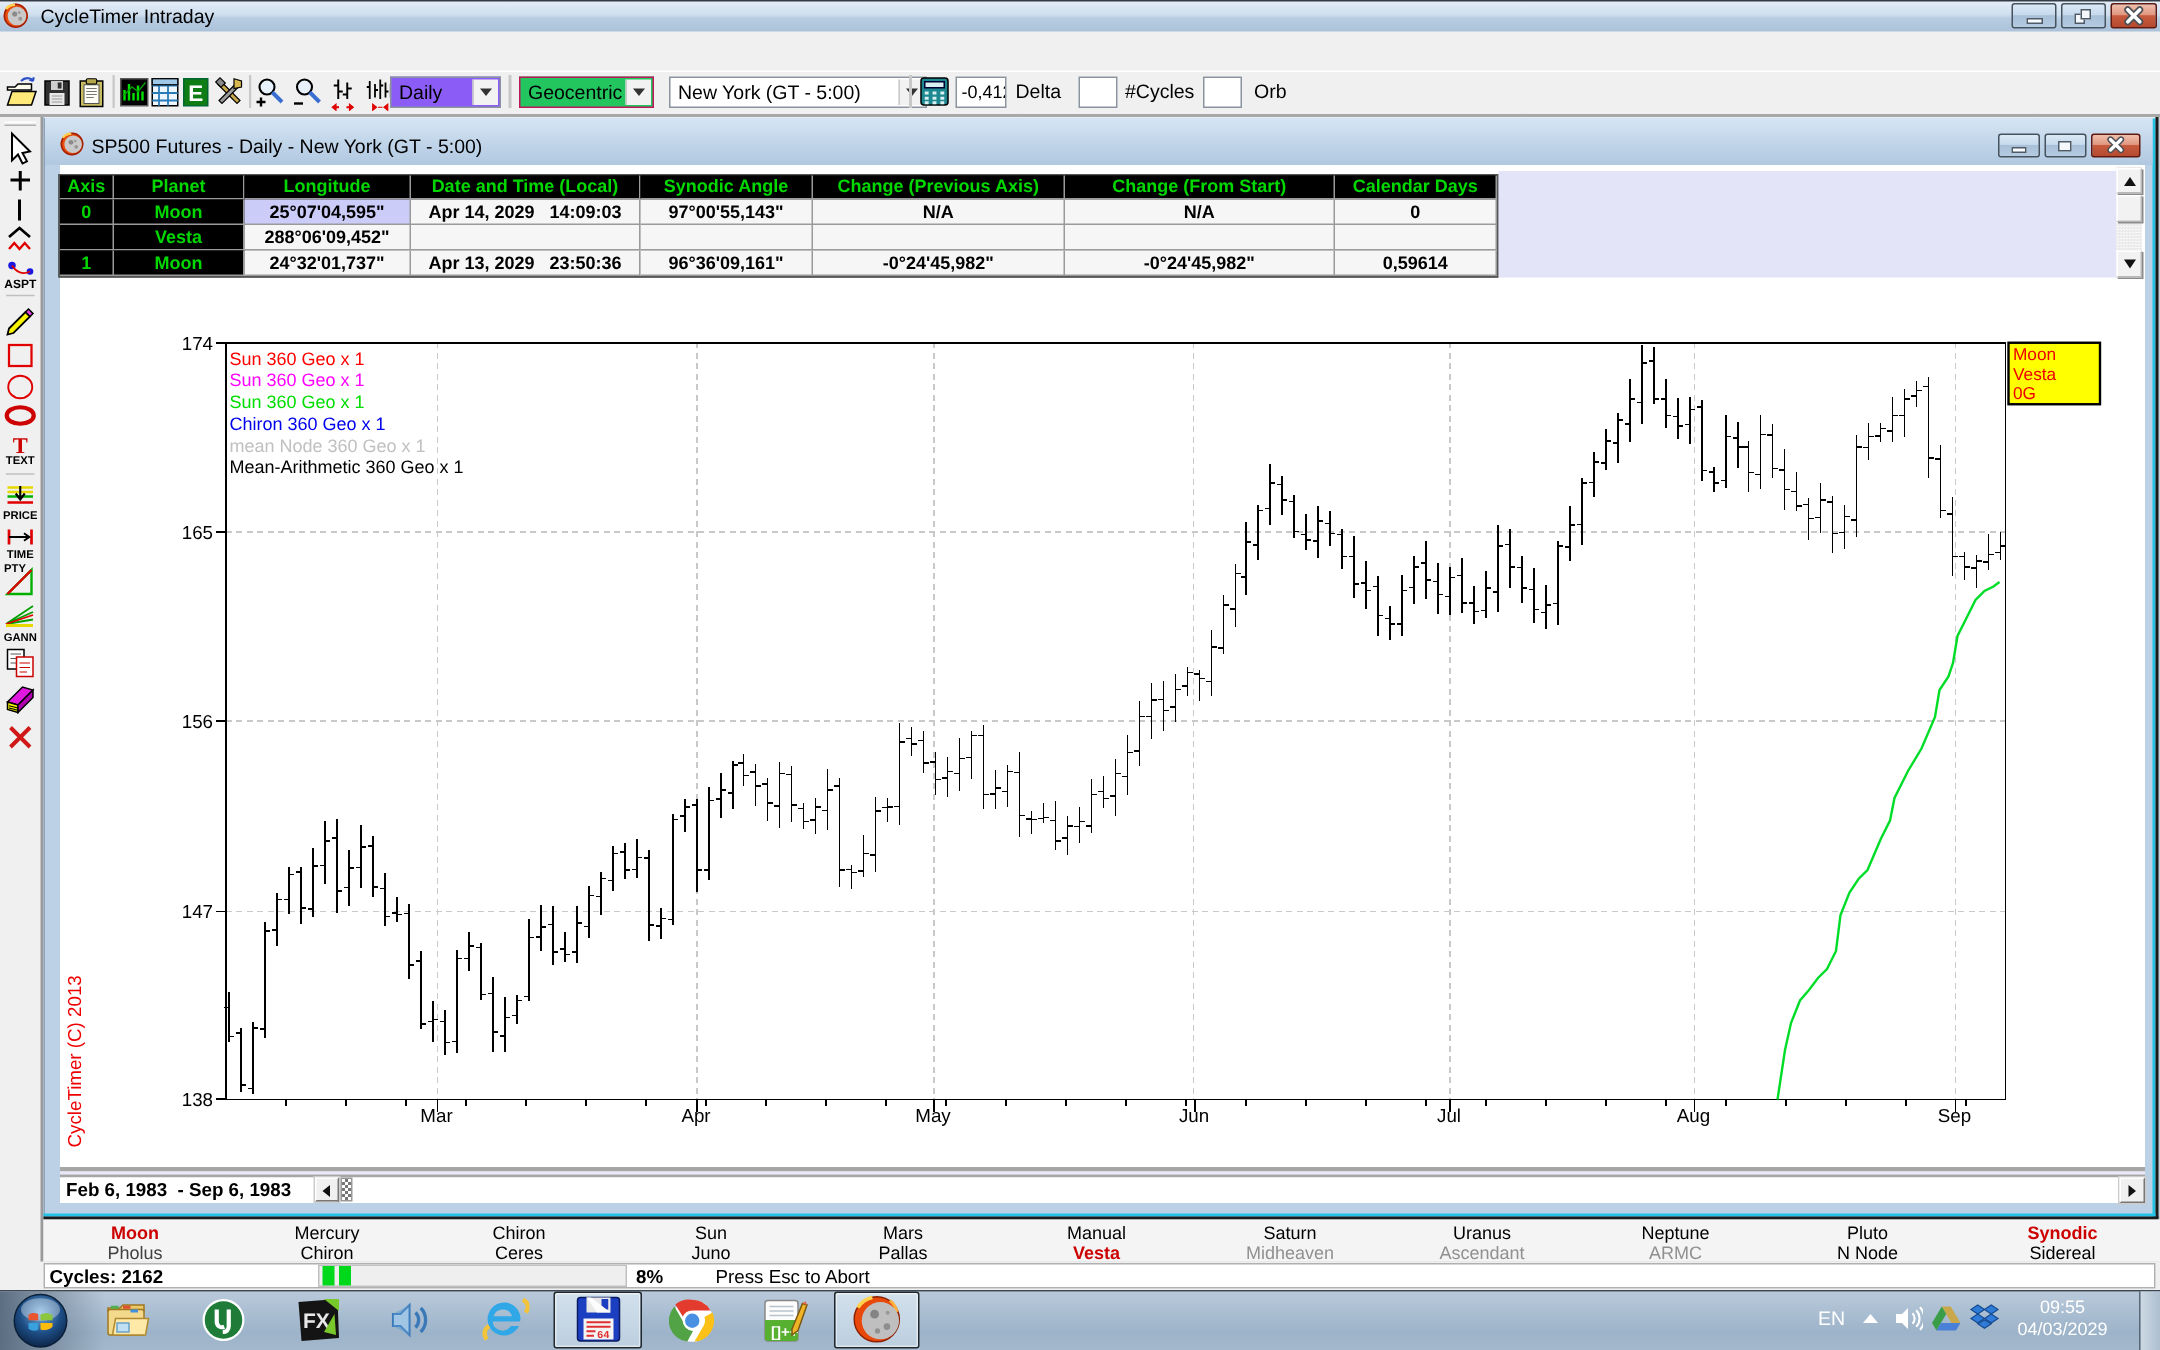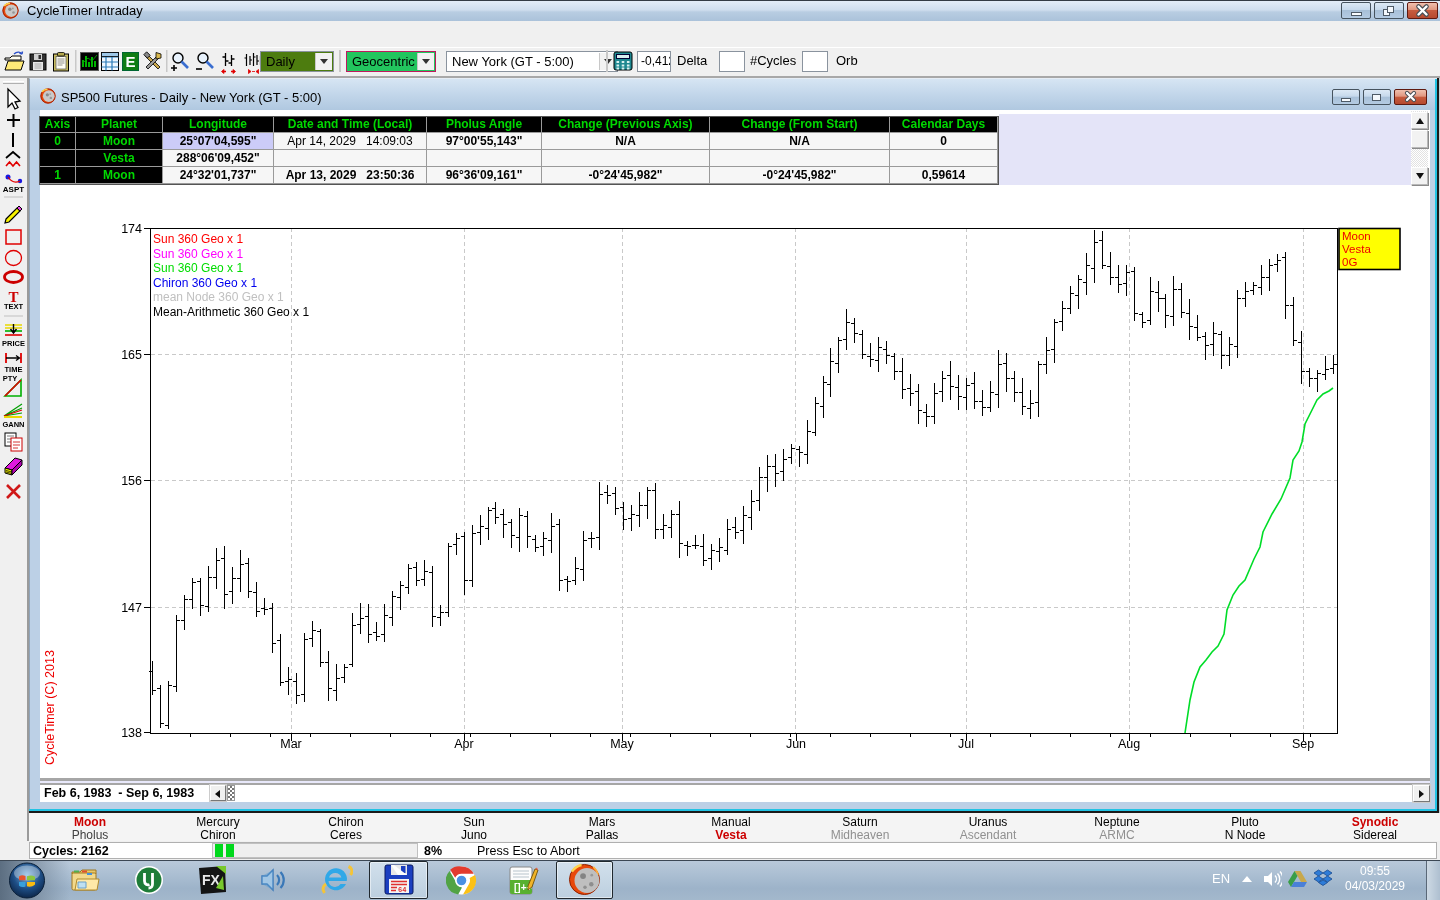--- a/index.html
+++ b/index.html
@@ -103,21 +103,21 @@
   <path d="M6 19.5 l-3.5 0 M4 17.5 l-2.5 2 l2.5 2z" fill="#e00000" stroke="#e00000" stroke-width="0.8"></path>
   <path d="M13 17.5 l2.5 2 l-2.5 2z" fill="#e00000" stroke="#e00000" stroke-width="0.8"></path>
  </g>
 
  <g transform="translate(244,2)">
   <path d="M2.5 2v12M6 4v9M9.5 1v13M13 3v10M16.5 4v9M2.5 6h-2M6 8h2M9.5 5h2M13 9h2M16.5 7h2" stroke="#000" stroke-width="1.2" fill="none"></path>
   <path d="M4.5 17.5 l2.5 2 l-2.5 2z M8 19.5 h3 M14.5 17.5 l-2.5 2 l2.5 2z" fill="#e00000" stroke="#e00000" stroke-width="0.8"></path>
  </g>
 </svg>
 
-<div class="abs" style="left:260px;top:51px;width:74px;height:21px;background:#4d7c0f;border:1px solid #8a939e;font-size:13px">
+<div class="abs" style="left:260px;top:51px;width:74px;height:21px;background:#8b5cf6;border:1px solid #8a939e;font-size:13px">
  <span style="position:absolute;left:5px;top:2px">Daily</span>
  <div class="abs" style="right:1px;top:1px;width:17px;height:17px;background:#f2f2f2;border-left:1px solid #c8c8c8"></div>
  <div class="abs" style="right:5px;top:7px;width:0;height:0;border-left:4px solid transparent;border-right:4px solid transparent;border-top:5px solid #333"></div>
 </div>
 <div class="abs" style="left:339px;top:50px;width:1.5px;height:22px;background:#c8c8c8"></div>
 
 <div class="abs" style="left:346px;top:51px;width:90px;height:21px;background:#22c55e;border:1px solid #be185d;font-size:13px">
  <span style="position:absolute;left:5px;top:2px">Geocentric</span>
  <div class="abs" style="right:1px;top:1px;width:17px;height:17px;background:#f2f2f2;border-left:1px solid #c8c8c8"></div>
  <div class="abs" style="right:5px;top:7px;width:0;height:0;border-left:4px solid transparent;border-right:4px solid transparent;border-top:5px solid #333"></div>
@@ -236,28 +236,28 @@
         <path d="M12 3 L19 10 M19 3 L12 10" stroke="#4a5056" stroke-width="4.2" stroke-linecap="round"></path>
         <path d="M12 3 L19 10 M19 3 L12 10" stroke="#fff" stroke-width="2.2" stroke-linecap="round"></path>
       </svg>
     </div>
 <div class="abs" style="left:40px;top:110px;width:1390px;height:692px;background:#fff"></div>
 <div class="abs" style="left:39px;top:116px;width:960px;height:69px;border:1px solid #555;background:#000"></div>
 <div class="abs" style="left:40px;top:117px;width:36px;height:16px;background:#000;color:#00d800;font-size:12px;font-weight:bold;text-align:center;line-height:15px;border-right:1px solid #9a9a9a;border-bottom:1px solid #9a9a9a;overflow:hidden">Axis</div>
 <div class="abs" style="left:76px;top:117px;width:87px;height:16px;background:#000;color:#00d800;font-size:12px;font-weight:bold;text-align:center;line-height:15px;border-right:1px solid #9a9a9a;border-bottom:1px solid #9a9a9a;overflow:hidden">Planet</div>
 <div class="abs" style="left:163px;top:117px;width:111px;height:16px;background:#000;color:#00d800;font-size:12px;font-weight:bold;text-align:center;line-height:15px;border-right:1px solid #9a9a9a;border-bottom:1px solid #9a9a9a;overflow:hidden">Longitude</div>
 <div class="abs" style="left:274px;top:117px;width:153px;height:16px;background:#000;color:#00d800;font-size:12px;font-weight:bold;text-align:center;line-height:15px;border-right:1px solid #9a9a9a;border-bottom:1px solid #9a9a9a;overflow:hidden">Date and Time (Local)</div>
-<div class="abs" style="left:427px;top:117px;width:115px;height:16px;background:#000;color:#00d800;font-size:12px;font-weight:bold;text-align:center;line-height:15px;border-right:1px solid #9a9a9a;border-bottom:1px solid #9a9a9a;overflow:hidden">Pholus Angle</div>
+<div class="abs" style="left:427px;top:117px;width:115px;height:16px;background:#000;color:#00d800;font-size:12px;font-weight:bold;text-align:center;line-height:15px;border-right:1px solid #9a9a9a;border-bottom:1px solid #9a9a9a;overflow:hidden">Synodic Angle</div>
 <div class="abs" style="left:542px;top:117px;width:168px;height:16px;background:#000;color:#00d800;font-size:12px;font-weight:bold;text-align:center;line-height:15px;border-right:1px solid #9a9a9a;border-bottom:1px solid #9a9a9a;overflow:hidden">Change (Previous Axis)</div>
 <div class="abs" style="left:710px;top:117px;width:180px;height:16px;background:#000;color:#00d800;font-size:12px;font-weight:bold;text-align:center;line-height:15px;border-right:1px solid #9a9a9a;border-bottom:1px solid #9a9a9a;overflow:hidden">Change (From Start)</div>
 <div class="abs" style="left:890px;top:117px;width:108px;height:16px;background:#000;color:#00d800;font-size:12px;font-weight:bold;text-align:center;line-height:15px;border-right:1px solid #9a9a9a;border-bottom:1px solid #9a9a9a;overflow:hidden">Calendar Days</div>
 <div class="abs" style="left:40px;top:133px;width:36px;height:17px;background:#000;color:#00d800;font-size:12px;font-weight:bold;text-align:center;line-height:16px;border-right:1px solid #9a9a9a;border-bottom:1px solid #9a9a9a;overflow:hidden">0</div>
 <div class="abs" style="left:76px;top:133px;width:87px;height:17px;background:#000;color:#00d800;font-size:12px;font-weight:bold;text-align:center;line-height:16px;border-right:1px solid #9a9a9a;border-bottom:1px solid #9a9a9a;overflow:hidden">Moon</div>
 <div class="abs" style="left:163px;top:133px;width:111px;height:17px;background:#ccccf8;color:#000;font-size:12px;font-weight:bold;text-align:center;line-height:16px;border-right:1px solid #9a9a9a;border-bottom:1px solid #9a9a9a;overflow:hidden">25°07'04,595"</div>
-<div class="abs" style="left:274px;top:133px;width:153px;height:17px;background:#f6f6f6;color:#000;font-size:12px;font-weight:normal;text-align:center;line-height:16px;border-right:1px solid #9a9a9a;border-bottom:1px solid #9a9a9a;overflow:hidden">Apr 14, 2029&nbsp;&nbsp;&nbsp;14:09:03</div>
+<div class="abs" style="left:274px;top:133px;width:153px;height:17px;background:#f6f6f6;color:#000;font-size:12px;font-weight:bold;text-align:center;line-height:16px;border-right:1px solid #9a9a9a;border-bottom:1px solid #9a9a9a;overflow:hidden">Apr 14, 2029&nbsp;&nbsp;&nbsp;14:09:03</div>
 <div class="abs" style="left:427px;top:133px;width:115px;height:17px;background:#f6f6f6;color:#000;font-size:12px;font-weight:bold;text-align:center;line-height:16px;border-right:1px solid #9a9a9a;border-bottom:1px solid #9a9a9a;overflow:hidden">97°00'55,143"</div>
 <div class="abs" style="left:542px;top:133px;width:168px;height:17px;background:#f6f6f6;color:#000;font-size:12px;font-weight:bold;text-align:center;line-height:16px;border-right:1px solid #9a9a9a;border-bottom:1px solid #9a9a9a;overflow:hidden">N/A</div>
 <div class="abs" style="left:710px;top:133px;width:180px;height:17px;background:#f6f6f6;color:#000;font-size:12px;font-weight:bold;text-align:center;line-height:16px;border-right:1px solid #9a9a9a;border-bottom:1px solid #9a9a9a;overflow:hidden">N/A</div>
 <div class="abs" style="left:890px;top:133px;width:108px;height:17px;background:#f6f6f6;color:#000;font-size:12px;font-weight:bold;text-align:center;line-height:16px;border-right:1px solid #9a9a9a;border-bottom:1px solid #9a9a9a;overflow:hidden">0</div>
 <div class="abs" style="left:40px;top:150px;width:36px;height:17px;background:#000;color:#00d800;font-size:12px;font-weight:bold;text-align:center;line-height:16px;border-right:1px solid #9a9a9a;border-bottom:1px solid #9a9a9a;overflow:hidden"></div>
 <div class="abs" style="left:76px;top:150px;width:87px;height:17px;background:#000;color:#00d800;font-size:12px;font-weight:bold;text-align:center;line-height:16px;border-right:1px solid #9a9a9a;border-bottom:1px solid #9a9a9a;overflow:hidden">Vesta</div>
 <div class="abs" style="left:163px;top:150px;width:111px;height:17px;background:#f6f6f6;color:#000;font-size:12px;font-weight:bold;text-align:center;line-height:16px;border-right:1px solid #9a9a9a;border-bottom:1px solid #9a9a9a;overflow:hidden">288°06'09,452"</div>
 <div class="abs" style="left:274px;top:150px;width:153px;height:17px;background:#f6f6f6;color:#000;font-size:12px;font-weight:bold;text-align:center;line-height:16px;border-right:1px solid #9a9a9a;border-bottom:1px solid #9a9a9a;overflow:hidden"></div>
 <div class="abs" style="left:427px;top:150px;width:115px;height:17px;background:#f6f6f6;color:#000;font-size:12px;font-weight:bold;text-align:center;line-height:16px;border-right:1px solid #9a9a9a;border-bottom:1px solid #9a9a9a;overflow:hidden"></div>
 <div class="abs" style="left:542px;top:150px;width:168px;height:17px;background:#f6f6f6;color:#000;font-size:12px;font-weight:bold;text-align:center;line-height:16px;border-right:1px solid #9a9a9a;border-bottom:1px solid #9a9a9a;overflow:hidden"></div>

